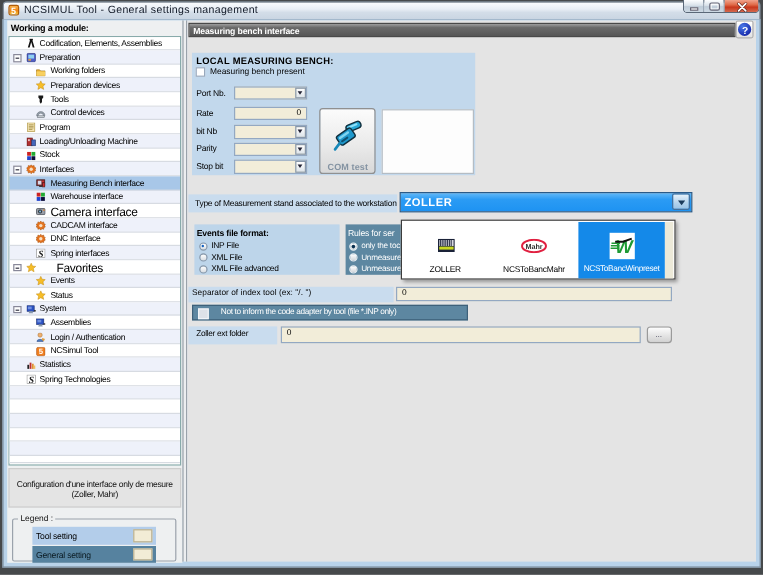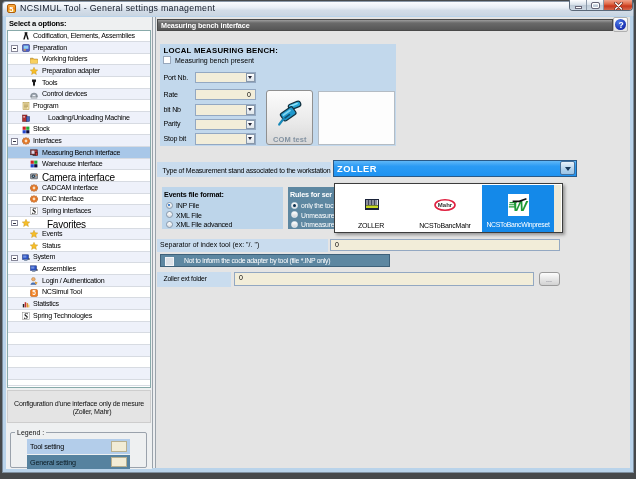--- a/index.html
+++ b/index.html
@@ -20,21 +20,21 @@
       <div style="position:absolute;left:5px;top:2.5px;width:7px;height:5.5px;background:transparent;border:1.5px solid #fff;outline:0.5px solid #667;border-radius:1px"></div>
     </div>
 <div style="width:29px;height:100%;background:linear-gradient(#f0a38c,#e06a48 40%,#c8371c 60%,#d4694e);position:relative">
       <svg style="position:absolute;left:10px;top:1.5px" width="9" height="8" viewBox="0 0 9 8">
         <path d="M1.5 1 L7.5 7 M7.5 1 L1.5 7" stroke="#6a2a20" stroke-width="2.6" stroke-linecap="round"></path>
         <path d="M1.5 1 L7.5 7 M7.5 1 L1.5 7" stroke="#ffffff" stroke-width="1.4" stroke-linecap="round"></path>
       </svg>
     </div>
 </div>
 <div class="abs" style="left:6px;top:17px;width:145.5px;height:452px;background:#eef0f1"></div>
-<div class="txt" style="left:9px;top:20px;font-size:7.6px;font-weight:bold;color:#000;letter-spacing:-0.2px">Select a options:</div>
+<div class="txt" style="left:9px;top:20px;font-size:7.6px;font-weight:bold;color:#000;letter-spacing:-0.2px">Working a module:</div>
 <div class="abs" style="left:7px;top:29.5px;width:144px;height:358px;background:#fff;border:1px solid #8aa">
 </div>
 <div class="abs" style="left:8px;top:30.50px;width:142px;height:11.65px;background:#ffffff;border-bottom:0.5px solid #d7dbe2"></div>
 <div class="abs" style="left:8px;top:42.15px;width:142px;height:11.65px;background:#eef1fa;border-bottom:0.5px solid #d7dbe2"></div>
 <div class="abs" style="left:8px;top:53.80px;width:142px;height:11.65px;background:#ffffff;border-bottom:0.5px solid #d7dbe2"></div>
 <div class="abs" style="left:8px;top:65.45px;width:142px;height:11.65px;background:#eef1fa;border-bottom:0.5px solid #d7dbe2"></div>
 <div class="abs" style="left:8px;top:77.10px;width:142px;height:11.65px;background:#ffffff;border-bottom:0.5px solid #d7dbe2"></div>
 <div class="abs" style="left:8px;top:88.75px;width:142px;height:11.65px;background:#eef1fa;border-bottom:0.5px solid #d7dbe2"></div>
 <div class="abs" style="left:8px;top:100.40px;width:142px;height:11.65px;background:#ffffff;border-bottom:0.5px solid #d7dbe2"></div>
 <div class="abs" style="left:8px;top:112.05px;width:142px;height:11.65px;background:#eef1fa;border-bottom:0.5px solid #d7dbe2"></div>
@@ -75,41 +75,41 @@
   </svg>
 <div class="txt" style="left:33px;top:44.75px;font-size:7.1px;color:#000;letter-spacing:-0.25px">Preparation</div>
 <svg style="position:absolute;left:30px;top:55.599999999999994px" width="8" height="8" viewBox="0 0 8 8">
     <path d="M0.4 2.2 L3 2.2 L3.9 3.1 L7.6 3.1 L7.6 7.2 L0.4 7.2 Z" fill="#f0b636" stroke="#936a10" stroke-width="0.5"></path>
     <path d="M0.4 3.6 L7.6 3.6 L7.6 7.2 L0.4 7.2 Z" fill="#f8d060"></path>
   </svg>
 <div class="txt" style="left:42px;top:56.40px;font-size:7.1px;color:#000;letter-spacing:-0.25px">Working folders</div>
 <svg style="position:absolute;left:30px;top:67.25px" width="8" height="8" viewBox="0 0 8 8">
     <path d="M4 0.3 L5.1 2.7 L7.8 3 L5.8 4.8 L6.4 7.5 L4 6.1 L1.6 7.5 L2.2 4.8 L0.2 3 L2.9 2.7 Z" fill="#f6bd28" stroke="#c08a10" stroke-width="0.4"></path>
   </svg>
-<div class="txt" style="left:42px;top:68.05px;font-size:7.1px;color:#000;letter-spacing:-0.25px">Preparation adapter</div>
+<div class="txt" style="left:42px;top:68.05px;font-size:7.1px;color:#000;letter-spacing:-0.25px">Preparation devices</div>
 <svg style="position:absolute;left:30px;top:78.89999999999999px" width="8" height="8" viewBox="0 0 8 8">
     <path d="M2 0.5 h4 v2 l-1 1 v2.5 l-1 1.5 l-1-1.5 v-2.5 l-1-1 z" fill="#1a1a1a"></path>
   </svg>
 <div class="txt" style="left:42px;top:79.70px;font-size:7.1px;color:#000;letter-spacing:-0.25px">Tools</div>
 <svg style="position:absolute;left:30px;top:90.55px" width="8" height="8" viewBox="0 0 8 8">
     <path d="M0.5 5.5 A3.5 3.5 0 0 1 7.5 5.5 L6.2 5.5 A2.2 2.2 0 0 0 1.8 5.5 Z" fill="#9aa4ae" stroke="#5a646e" stroke-width="0.4"></path>
     <rect x="1" y="5.5" width="6" height="1.6" fill="#c8cdd2" stroke="#5a646e" stroke-width="0.4"></rect>
   </svg>
 <div class="txt" style="left:42px;top:91.35px;font-size:7.1px;color:#000;letter-spacing:-0.25px">Control devices</div>
 <svg style="position:absolute;left:22px;top:102.2px" width="8" height="8" viewBox="0 0 8 8">
     <rect x="1" y="0.4" width="6" height="7.2" fill="#f3e3b2" stroke="#a58a30" stroke-width="0.5"></rect>
     <path d="M2 2 h4 M2 3.3 h4 M2 4.6 h4 M2 5.9 h3" stroke="#8a7020" stroke-width="0.5"></path>
   </svg>
 <div class="txt" style="left:33px;top:103.00px;font-size:7.1px;color:#000;letter-spacing:-0.25px">Program</div>
 <svg style="position:absolute;left:22px;top:113.85px" width="8" height="8" viewBox="0 0 8 8">
     <rect x="0.5" y="1" width="4.5" height="6.5" fill="#b03030" stroke="#601818" stroke-width="0.5"></rect>
     <rect x="4.4" y="2.6" width="3.2" height="4.9" fill="#4466bb" stroke="#223366" stroke-width="0.5"></rect>
     <rect x="1.4" y="2" width="1.4" height="1.6" fill="#f0d0d0"></rect>
   </svg>
-<div class="txt" style="left:48px;top:114.65px;font-size:7.1px;color:#000;letter-spacing:-0.25px">Loading/Unloading Machine</div>
+<div class="txt" style="left:33px;top:114.65px;font-size:7.1px;color:#000;letter-spacing:-0.25px">Loading/Unloading Machine</div>
 <svg style="position:absolute;left:22px;top:125.5px" width="8" height="8" viewBox="0 0 8 8">
     <rect x="0.6" y="0.6" width="3.2" height="3.2" fill="#cc2222"></rect>
     <rect x="4.2" y="0.6" width="3.2" height="3.2" fill="#22aa33"></rect>
     <rect x="0.6" y="4.2" width="3.2" height="3.2" fill="#2244cc"></rect>
     <rect x="4.2" y="4.2" width="3.2" height="3.2" fill="#0c0c3a"></rect>
   </svg>
 <div class="txt" style="left:33px;top:126.30px;font-size:7.1px;color:#000;letter-spacing:-0.25px">Stock</div>
 <div class="abs" style="left:11px;top:138.35px;width:6.5px;height:6.5px;background:#fff;border:0.8px solid #889;"></div>
 <div class="abs" style="left:12.5px;top:141.15px;width:3.5px;height:1px;background:#334"></div>
 <svg style="position:absolute;left:22px;top:137.15000000000003px" width="8" height="8" viewBox="0 0 8 8">
@@ -202,21 +202,21 @@
     <rect x="6.1" y="4.6" width="1.3" height="2.8" fill="#f0c060"></rect>
   </svg>
 <div class="txt" style="left:33px;top:301.05px;font-size:7.1px;color:#000;letter-spacing:-0.25px">Statistics</div>
 <svg style="position:absolute;left:22px;top:311.90000000000003px" width="8" height="8" viewBox="0 0 8 8">
     <rect x="0.5" y="0.5" width="7" height="7" fill="#fff" stroke="#888" stroke-width="0.5"></rect>
     <text x="4.1" y="6.9" font-family="Liberation Serif" font-style="italic" font-weight="bold" font-size="8" fill="#1a1a1a" text-anchor="middle">S</text>
   </svg>
 <div class="txt" style="left:33px;top:312.70px;font-size:7.1px;color:#000;letter-spacing:-0.25px">Spring Technologies</div>
 <div class="abs" style="left:7px;top:390px;width:144px;height:33px;background:#e4e4e4;border:1px solid #cdcdcd"></div>
 <div class="txt" style="left:79px;top:400.5px;font-size:7.1px;color:#111;letter-spacing:-0.25px;transform:translateX(-50%)">Configuration d'une interface only de mesure</div>
-<div class="txt" style="left:92px;top:409px;font-size:7.1px;color:#111;letter-spacing:-0.25px;transform:translateX(-50%)">(Zoller, Mahr)</div>
+<div class="txt" style="left:79px;top:409px;font-size:7.1px;color:#111;letter-spacing:-0.25px;transform:translateX(-50%)">(Zoller, Mahr)</div>
 <div class="abs" style="left:10px;top:431.5px;width:137px;height:36.5px;border:1px solid #9aa2ac;border-radius:2px"></div>
 <div class="txt" style="left:15px;top:428.5px;font-size:7px;color:#111;background:#eef0f1;padding:0 2px">Legend :</div>
 <div class="abs" style="left:27px;top:439px;width:103px;height:14.5px;background:#b3cdea"></div>
 <div class="txt" style="left:30px;top:443px;font-size:7.2px;color:#000;letter-spacing:-0.2px">Tool setting</div>
 <div class="abs" style="left:111px;top:441px;width:16px;height:10.5px;background:#f2ecd6;border:0.5px solid #b8b090"></div>
 <div class="abs" style="left:27px;top:454.5px;width:103px;height:14.5px;background:#56829f"></div>
 <div class="txt" style="left:30px;top:458.5px;font-size:7.2px;color:#0a1a22;letter-spacing:-0.2px">General setting</div>
 <div class="abs" style="left:111px;top:456.5px;width:16px;height:10.5px;background:#f2ecd6;border:0.5px solid #b8b090"></div>
 <div class="abs" style="left:151.5px;top:17px;width:4.5px;height:451px;background:#eceef0;border-left:1px solid #9aa2aa;border-right:1px solid #9aa2aa"></div>
 <div class="abs" style="left:156px;top:17px;width:474px;height:451px;background:#e4e4e4"></div>
@@ -272,21 +272,21 @@
 <div class="abs" style="left:162px;top:187px;width:121px;height:41.5px;background:#bdd5ea"></div>
 <div class="txt" style="left:164px;top:190.5px;font-size:7.2px;font-weight:bold;color:#000;letter-spacing:-0.15px">Events file format:</div>
 <div class="abs" style="left:165.5px;top:201.5px;width:7px;height:7px;border-radius:50%;background:linear-gradient(#fff,#d8dde2);border:1px solid #8898aa"></div>
 <div class="abs" style="left:167.7px;top:203.7px;width:2.8px;height:2.8px;border-radius:50%;background:#1060c0"></div>
 <div class="txt" style="left:176px;top:202.3px;font-size:7px;color:#000;letter-spacing:-0.2px">INP File</div>
 <div class="abs" style="left:165.5px;top:211px;width:7px;height:7px;border-radius:50%;background:linear-gradient(#fff,#d8dde2);border:1px solid #8898aa"></div>
 <div class="txt" style="left:176px;top:211.8px;font-size:7px;color:#000;letter-spacing:-0.2px">XML File</div>
 <div class="abs" style="left:165.5px;top:220.5px;width:7px;height:7px;border-radius:50%;background:linear-gradient(#fff,#d8dde2);border:1px solid #8898aa"></div>
 <div class="txt" style="left:176px;top:221.3px;font-size:7px;color:#000;letter-spacing:-0.2px">XML File advanced</div>
 <div class="abs" style="left:288px;top:187px;width:46px;height:41.5px;background:#5d87a1;overflow:hidden">
-<div class="txt" style="left:2px;top:3.5px;font-size:7.2px;font-weight:bold;color:#fff;letter-spacing:-0.15px">Rules for ser</div>
+<div class="txt" style="left:2px;top:3.5px;font-size:7.2px;font-weight:normal;color:#fff;letter-spacing:-0.15px">Rules for ser</div>
 </div>
 <div class="abs" style="left:291px;top:201.5px;width:7px;height:7px;border-radius:50%;background:linear-gradient(#fff,#d0d5da);border:1px solid #e8eef2"></div>
 <div class="abs" style="left:293.1px;top:203.6px;width:3px;height:3px;border-radius:50%;background:#083050"></div>
 <div class="abs" style="left:301px;top:202.3px;width:33px;overflow:hidden;font-size:6.8px;color:#fff;letter-spacing:-0.2px;white-space:nowrap">only the toc</div>
 <div class="abs" style="left:291px;top:211px;width:7px;height:7px;border-radius:50%;background:linear-gradient(#fff,#d0d5da);border:1px solid #e8eef2"></div>
 <div class="abs" style="left:301px;top:211.8px;width:33px;overflow:hidden;font-size:6.8px;color:#fff;letter-spacing:-0.2px;white-space:nowrap">Unmeasure</div>
 <div class="abs" style="left:291px;top:220.5px;width:7px;height:7px;border-radius:50%;background:linear-gradient(#fff,#d0d5da);border:1px solid #e8eef2"></div>
 <div class="abs" style="left:301px;top:221.3px;width:33px;overflow:hidden;font-size:6.8px;color:#fff;letter-spacing:-0.2px;white-space:nowrap">Unmeasure</div>
 <div class="abs" style="left:157px;top:239px;width:171px;height:12.5px;background:#c9dcee"></div>
 <div class="txt" style="left:160px;top:241.5px;font-size:6.9px;color:#000;letter-spacing:0.05px">Separator of index tool (ex: "/. ")</div>

